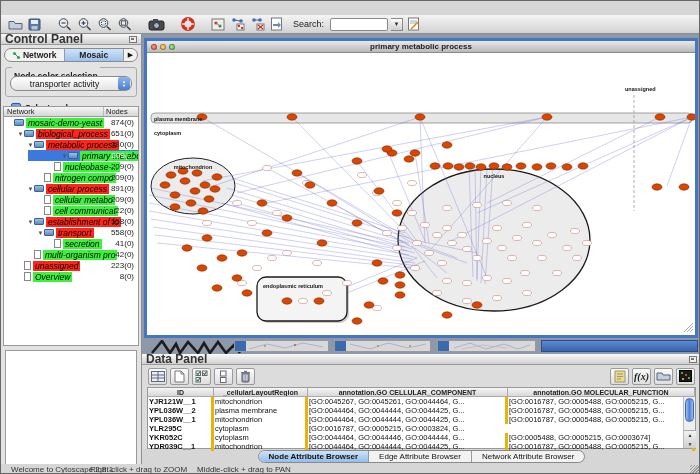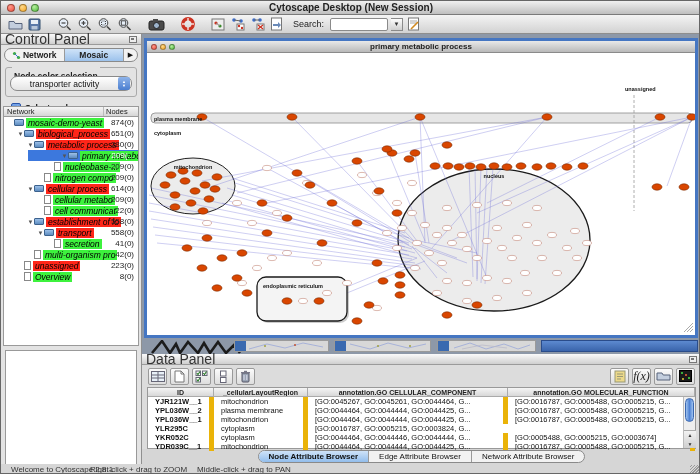--- a/index.html
+++ b/index.html
@@ -16,21 +16,21 @@
   
   .toolbar{position:absolute;left:0;top:14px;width:700px;height:19px;background:linear-gradient(#f4f4f4,#d2d2d2);border-bottom:1px solid #8e8e8e;display:flex;align-items:center;padding:0 6px;gap:3px;}
   .tbtn{height:16px;display:flex;align-items:center;justify-content:center;padding:0 1px;}
   .tsep{width:8px;}
   .searchlbl{font-size:9px;color:#222;margin-left:6px;margin-right:3px;}
   .searchbox{width:58px;height:13px;border:1px solid #8a8a8a;border-radius:2px;background:#fff;font-size:8px;padding:0 2px;}
   .dropbtn{width:12px;height:13px;border:1px solid #8a8a8a;border-left:none;background:linear-gradient(#fdfdfd,#cfcfcf);font-size:6px;color:#333;display:flex;align-items:center;justify-content:center;}
   
   .cpanel{position:absolute;left:0;top:33px;width:141px;height:430px;background:#e3e3e3;border-right:1px solid #909090;}
   .phead{height:11px;background:linear-gradient(#fafafa,#cfcfcf);border-bottom:1px solid #9a9a9a;display:flex;align-items:center;justify-content:space-between;padding:0 4px;}
-  .phead .ptitle{font-size:14px;font-weight:normal;color:#333;}
+  .phead .ptitle{font-size:12px;font-weight:bold;color:#333;}
   .floaticon{width:8px;height:7px;border:1px solid #777;background:#eee;position:relative;}
   .floaticon:before{content:"";position:absolute;left:1px;top:1px;width:3px;height:2px;background:#777;}
   .cp-tabs{display:flex;margin:3px 3px 0 3px;height:14px;border:1px solid #8a8a8a;border-radius:7px;overflow:hidden;background:#f2f2f2;}
   .cp-tab{flex:1;display:flex;align-items:center;justify-content:center;gap:2px;font-size:8.5px;font-weight:bold;color:#222;border-right:1px solid #9a9a9a;}
   .cp-tab.active{background:linear-gradient(#cfe3f8,#9cc2ec);}
   .cp-tab-arrow{width:13px;display:flex;align-items:center;justify-content:center;font-size:7px;color:#111;}
   .groupbox{margin:5px 4px 0 4px;border:1px solid #aaa;border-radius:3px;position:relative;padding:8px 4px 5px 4px;}
   .grouptitle{position:absolute;left:6px;top:-5px;background:#e3e3e3;padding:8px 2px;font-size:8.5px;font-weight:bold;color:#222;}
   .combo{height:15px;border:1px solid #8a8a8a;border-radius:7px;background:linear-gradient(#fff,#e4e4e4);display:flex;align-items:center;position:relative;}
   .combo .cval{flex:1;text-align:center;font-size:8.5px;color:#111;}
@@ -69,21 +69,21 @@
   .minblue{position:absolute;top:0;height:12px;background:linear-gradient(#5d8ad0,#3a64ab);border:1px solid #2a4c8a;}
   
   .dpanel{position:absolute;left:141px;top:353px;width:559px;height:95px;background:#dcdcdc;}
   .dp-toolbar{position:absolute;left:0;top:11px;width:100%;height:22px;display:flex;align-items:center;padding:0 6px;gap:3px;}
   .dbtn{width:19px;height:17px;border:1px solid #9a9a9a;border-radius:2px;background:linear-gradient(#fbfbfb,#dedede);display:flex;align-items:center;justify-content:center;}
   .dp-right{margin-left:auto;display:flex;gap:3px;}
   .dtable{position:absolute;left:5px;right:5px;top:33px;bottom:0;background:#fff;border:1px solid #999;display:flex;flex-direction:column;}
   .dthead{display:flex;height:9px;background:linear-gradient(#f5f5f5,#d8d8d8);border-bottom:1px solid #aaa;font-size:7px;font-weight:bold;color:#222;flex:0 0 auto;}
   .dthead div{border-right:1px solid #aaa;text-align:center;line-height:9px;overflow:hidden;white-space:nowrap;}
   .dtrow{display:flex;height:9px;font-size:7.5px;color:#111;}
-  .dtrow div{border-right:5px solid #eab308;padding-left:7px;line-height:9px;overflow:hidden;white-space:nowrap;}
+  .dtrow div{border-right:3px solid #eab308;padding-left:1px;line-height:9px;overflow:hidden;white-space:nowrap;}
   .cw0{width:66px;flex:0 0 auto;}
   .cw1{width:94px;flex:0 0 auto;}
   .cw2{width:200px;flex:0 0 auto;}
   .cw3{flex:1;}
   .dtrow .cw0{font-weight:bold;}
   .vscroll{position:absolute;right:0;top:9px;bottom:0;width:12px;background:#eee;border-left:1px solid #bbb;}
   .vthumb{position:absolute;left:1px;top:1px;width:9px;height:24px;border-radius:5px;background:linear-gradient(90deg,#9ec2f0,#4e82d4,#9ec2f0);border:1px solid #3a67b0;}
   .varrows{position:absolute;left:0;bottom:0;width:12px;height:18px;background:linear-gradient(#f2f2f2,#cfcfcf);border-top:1px solid #aaa;font-size:5px;color:#333;text-align:center;line-height:9px;}
   
   .atabs{position:absolute;left:141px;top:448px;width:559px;height:15px;display:flex;justify-content:center;align-items:center;}
@@ -93,28 +93,20 @@
   .atab.active{background:linear-gradient(#cfe3f8,#92bdec);font-weight:bold;}
   .statusbar{position:absolute;left:0;top:463px;width:700px;height:11px;background:#d6d6d6;font-size:8px;color:#333;}
   .statusbar span{position:absolute;top:1px;}
   .grip{position:absolute;right:1px;top:0;width:10px;height:10px;background:repeating-linear-gradient(135deg,#d6d6d6 0 1px,#999 1px 2px);}
 </style>
 </head>
 <body>
 
 <div class="window">
 
-  <div class="titlebar">
-    <div class="lights">
-      <span class="light red"></span>
-      <span class="light yellow"></span>
-      <span class="light green"></span>
-    </div>
-    <div class="title">Cytoscape Desktop (New Session)</div>
-  </div>
 
   <div class="toolbar">
     <span class="tbtn">
         <svg width="15" height="13">
           <path d="M1,11 L1,3.5 L6,3.5 L7.2,5.5 L14,5.5 L14,11 Z" fill="#c3cede" stroke="#56627a" stroke-width="1"></path>
         </svg>
       </span>
     <span class="tbtn">
         <svg width="13" height="13">
           <rect x="1" y="1" width="11" height="11" rx="1" fill="#5a78a8" stroke="#34506e"></rect>
@@ -297,21 +289,21 @@
             <span class="tarrow"></span>
             <span class="ticon file"></span>
             <span class="chip green">nitrogen compo</span>
             <span class="tcount">209(0)</span>
           </div>
           <div class="trow">
             <span style="width: 23px; flex: 0 0 auto;"></span>
             <span class="tarrow">▼</span>
             <span class="ticon folder"></span>
             <span class="chip red">cellular process</span>
-            <span class="tcount">614(0)</span>
+            <span class="tcount">891(0)</span>
           </div>
           <div class="trow">
             <span style="width: 33px; flex: 0 0 auto;"></span>
             <span class="tarrow"></span>
             <span class="ticon file"></span>
             <span class="chip green">cellular metabo</span>
             <span class="tcount">209(0)</span>
           </div>
           <div class="trow">
             <span style="width: 33px; flex: 0 0 auto;"></span>
@@ -657,21 +649,21 @@
       <span class="dp-right">
         <span class="dbtn">
             <svg width="12" height="13">
               <rect x="1" y="1" width="10" height="11" fill="#ecd98a" stroke="#997"></rect>
               <line x1="3" y1="4" x2="9" y2="4" stroke="#997"></line>
               <line x1="3" y1="6.5" x2="9" y2="6.5" stroke="#997"></line>
               <line x1="3" y1="9" x2="7" y2="9" stroke="#997"></line>
             </svg>
           </span>
         <span class="dbtn">
-            <span style="font-family:'Liberation Serif',serif;font-style:italic;font-size:12px;color:#222;">f(x)</span>
+            <span style="font-family:'Liberation Serif',serif;font-style:italic;font-size:10px;color:#222;font-weight:bold;">f(x)</span>
           </span>
         <span class="dbtn">
             <svg width="15" height="12">
               <path d="M1,10 L1,3 L6,3 L7.2,5 L14,5 L14,10 Z" fill="#c3cede" stroke="#56627a"></path>
             </svg>
           </span>
         <span class="dbtn">
             <svg width="13" height="12">
               <rect x="0.5" y="0.5" width="12" height="11" fill="#1a1a1a" stroke="#000"></rect>
               <rect x="2" y="2" width="2" height="2" fill="#3ab03a"></rect>

